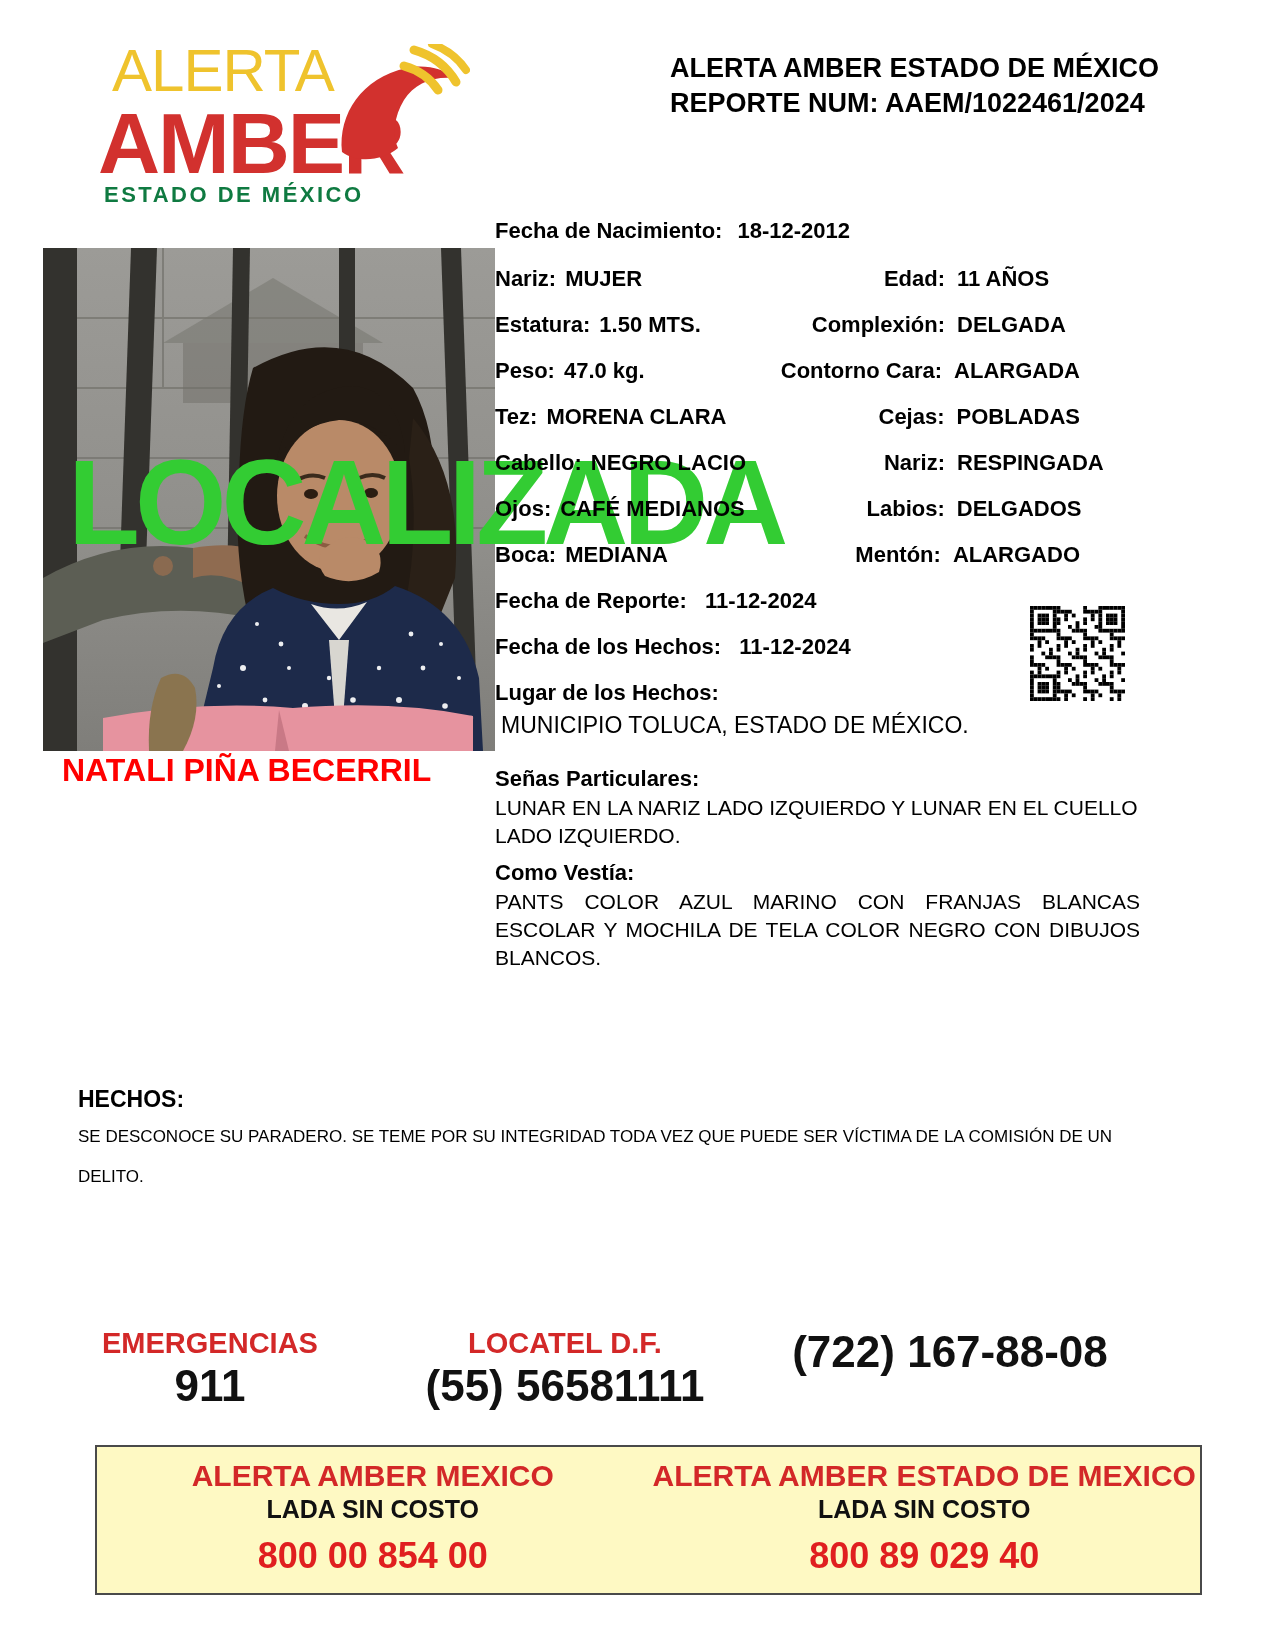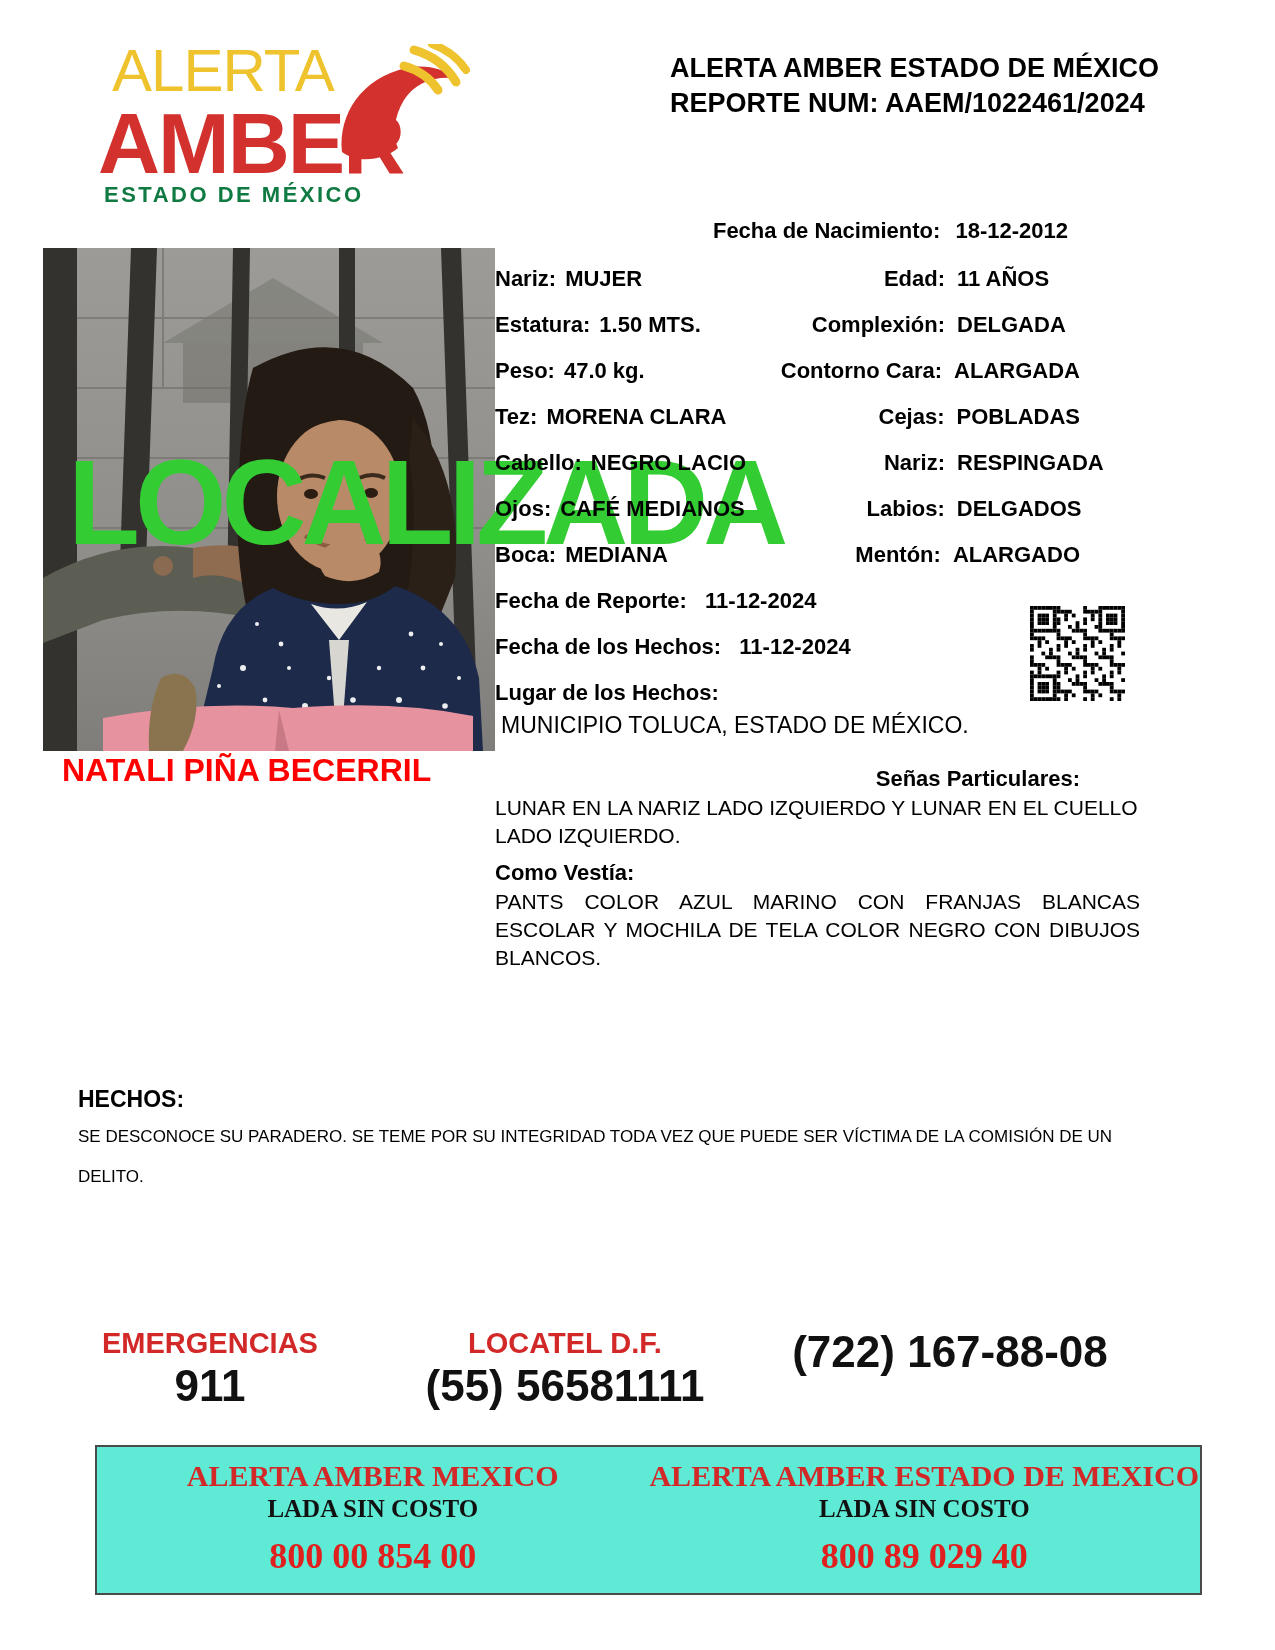--- a/index.html
+++ b/index.html
@@ -22,47 +22,47 @@
   .photo{position:absolute;left:43px;top:248px;width:452px;height:503px;z-index:1;overflow:hidden;}
   .localizada{
     position:absolute;left:68px;top:442px;z-index:3;
     font-size:120px;font-weight:700;letter-spacing:-5px;color:#33CC33;line-height:120px;
     transform:scaleX(.98);transform-origin:left;white-space:nowrap;
   }
   .person-name{position:absolute;left:62px;top:752px;font-size:32px;font-weight:700;color:#FF0000;z-index:4;white-space:nowrap;}
   
   .details{position:absolute;left:495px;top:218px;width:585px;z-index:4;}
   .d-row{display:flex;line-height:26px;font-size:22px;font-weight:700;margin-bottom:20px;white-space:nowrap;}
-  .d-birth{text-align:right;padding-right:12px;font-size:22px;font-weight:700;line-height:26px;margin-bottom:22px;}
+  .d-birth{padding-right:12px;font-size:22px;font-weight:700;line-height:26px;margin-bottom:22px;}
   .d-left{width:250px;}
   .d-rlabel{display:inline-block;width:200px;text-align:right;}
   .d-rvalue{margin-left:12px;}
   .d-lvalue{margin-left:9px;}
   .d-line{font-size:22px;font-weight:700;line-height:26px;white-space:nowrap;}
   .d-line .val{margin-left:12px;}
-  .mt16{margin-top:16px;} .mt20{margin-top:20px;} .mt28{margin-top:28px;text-align:right;} .mt10{margin-top:10px;} .mt6{margin-top:6px;}
+  .mt16{margin-top:16px;} .mt20{margin-top:20px;} .mt28{margin-top:28px;} .mt10{margin-top:10px;} .mt6{margin-top:6px;}
   .d-body{font-size:21px;font-weight:400;line-height:28px;width:655px;margin-top:2px;}
   .d-body-just{font-size:21px;font-weight:400;line-height:28px;width:645px;text-align:justify;margin-top:2px;}
   .d-muni{font-size:23px;font-weight:400;line-height:26px;padding-left:6px;}
   
   .qr{position:absolute;left:1030px;top:606px;width:95px;height:95px;z-index:4;}
   
   .hechos{position:absolute;left:78px;top:1085px;width:1040px;z-index:4;}
   .hechos-label{font-size:23px;font-weight:700;line-height:28px;}
   .hechos-body{font-size:17px;font-weight:400;line-height:40px;margin-top:4px;}
   
   .emg{position:absolute;top:1326px;left:0;width:1275px;z-index:4;}
   .emg-col{position:absolute;display:flex;flex-direction:column;align-items:center;}
   .emg-col.c0{left:60px;width:300px;}
   .emg-col.c1{left:400px;width:330px;}
   .emg-col.c2{left:770px;width:360px;}
   .emg-label{font-size:29px;font-weight:700;color:#D32828;line-height:34px;white-space:nowrap;}
   .emg-number{font-size:44px;font-weight:700;color:#111;line-height:48px;margin-top:2px;white-space:nowrap;}
   
-  .fbox{position:absolute;left:95px;top:1445px;width:1103px;height:146px;border:2px solid #4a4a4a;display:flex;z-index:4;background:#5eead4;font-family:Liberation Serif, serif;}
+  .fbox{position:absolute;left:95px;top:1445px;width:1103px;height:146px;border:2px solid #4a4a4a;display:flex;z-index:4;background:#fef9c3;}
   .fcol{width:50%;display:flex;flex-direction:column;align-items:center;padding-top:12px;}
   .f-title{font-size:30px;font-weight:700;color:#D32828;line-height:34px;white-space:nowrap;}
   .f-sub{font-size:25px;font-weight:700;color:#111;line-height:32px;white-space:nowrap;}
   .f-number{font-size:36px;font-weight:700;color:#E01F1F;line-height:58px;margin-top:2px;white-space:nowrap;}
 </style>
 </head>
 <body>
 
 <div class="page">
 

